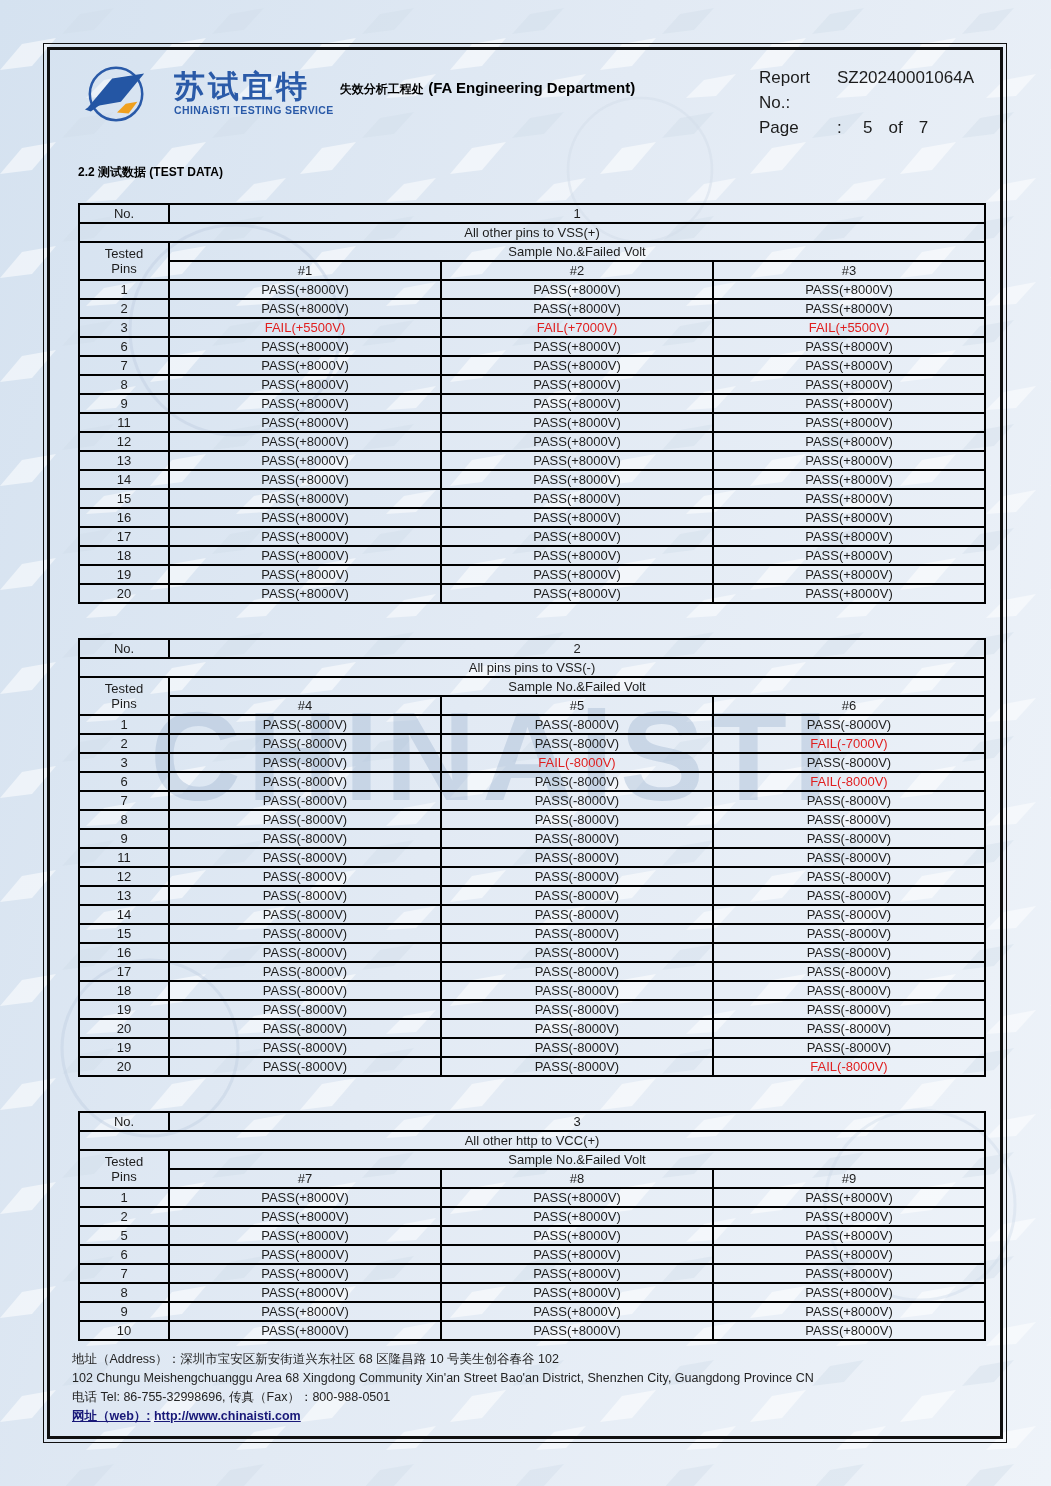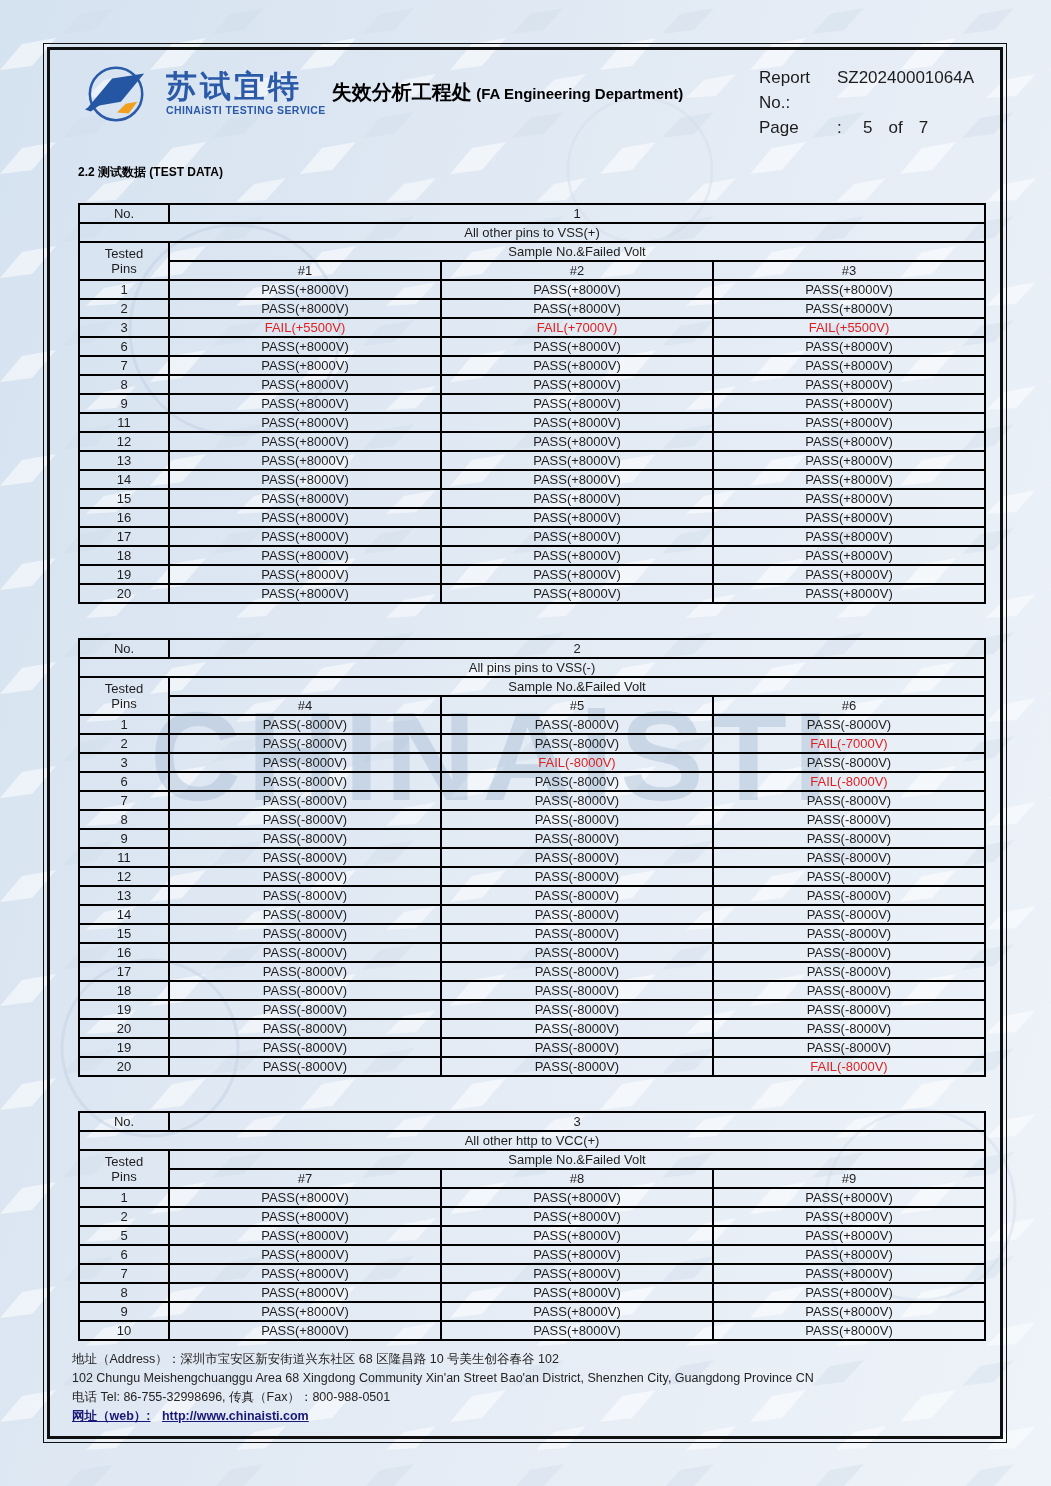--- a/index.html
+++ b/index.html
@@ -7,44 +7,44 @@
   .page{position:relative;width:1051px;height:1486px;overflow:hidden;
         background:linear-gradient(105deg,#d5e2f0 0%,#e2eaf4 45%,#eef3f9 100%);}
   .wm-layer{position:absolute;inset:0;z-index:0;pointer-events:none;}
   .frame{position:absolute;left:43px;top:43px;width:964px;height:1400px;
          border:1px solid #101010;padding:3px;box-sizing:border-box;z-index:1;}
   .frame-inner{border:3px solid #101010;width:100%;height:100%;box-sizing:border-box;
                position:relative;padding:12px 22px;overflow:hidden;}
   
   .hdr{display:flex;align-items:flex-start;}
   .logo-block{display:flex;align-items:center;margin-left:12px;}
-  .logo-text{margin-left:16px;}
+  .logo-text{margin-left:24px;}
   .logo-cn{font-size:31px;font-weight:bold;color:#2a5aa8;letter-spacing:3px;line-height:34px;}
   .logo-en{font-size:10.5px;font-weight:bold;color:#2a5aa8;letter-spacing:.4px;line-height:13px;}
   .dept{margin-left:6px;margin-top:17px;white-space:nowrap;}
-  .dept-cn{font-size:20px;font-weight:bold;color:#000;}
+  .dept-cn{font-size:12px;font-weight:bold;color:#000;}
   .dept-en{font-size:15px;font-weight:bold;color:#000;}
   .report-block{margin-left:auto;margin-right:4px;margin-top:3px;font-size:17px;color:#1c1c1c;width:215px;}
   .report-line{display:flex;line-height:25px;}
   .rl-label{width:78px;}
   .page-colon{width:26px;text-align:left;}
   .page-num,.page-of{margin-right:16px;}
   
   .sec-title{font-size:12px;font-weight:bold;color:#000;margin:24px 0 0 6px;}
   
   table.dtable{border-collapse:collapse;margin:22px 0 0 6px;table-layout:fixed;width:906px;
                font-size:13px;color:#1d1d1d;text-align:center;background:transparent;}
   table.t2{margin-top:34px;}
   table.dtable td{border:2px solid #000;height:17px;padding:0 4px;line-height:15px;overflow:hidden;}
   td.tested{white-space:pre-line;line-height:16px;}
   td.fail{color:#e01f1f;}
   
   .footer{margin-top:9px;text-align:left;font-size:12.5px;color:#242424;line-height:19px;}
   .footer .web-line{font-weight:bold;}
-  .footer a{color:#181878;text-decoration:underline;font-weight:bold;margin-left:8px;}
+  .footer a{color:#181878;text-decoration:underline;font-weight:bold;}
   .web-label{color:#181878;text-decoration:underline;}
 </style>
 </head>
 <body>
 
 <div class="page">
 
   <svg class="wm-layer" width="1051" height="1486" viewBox="0 0 1051 1486">
     <defs>
       <pattern id="wmpat" width="150" height="104" patternUnits="userSpaceOnUse">

